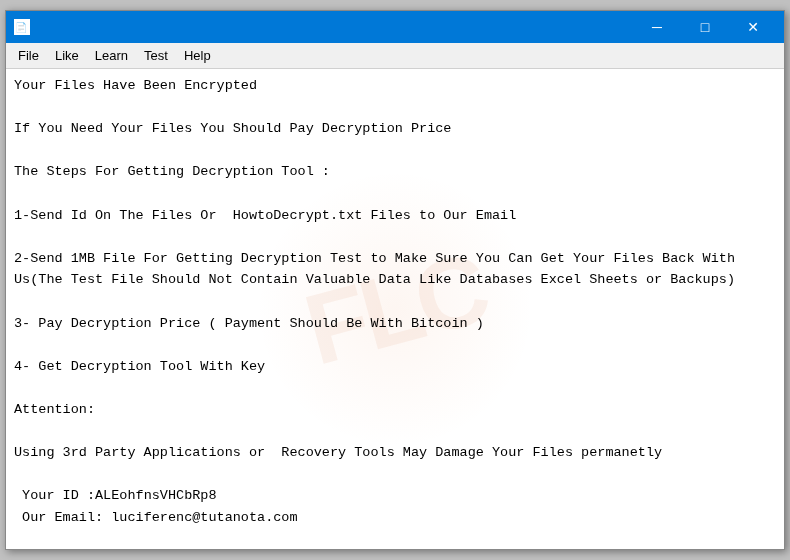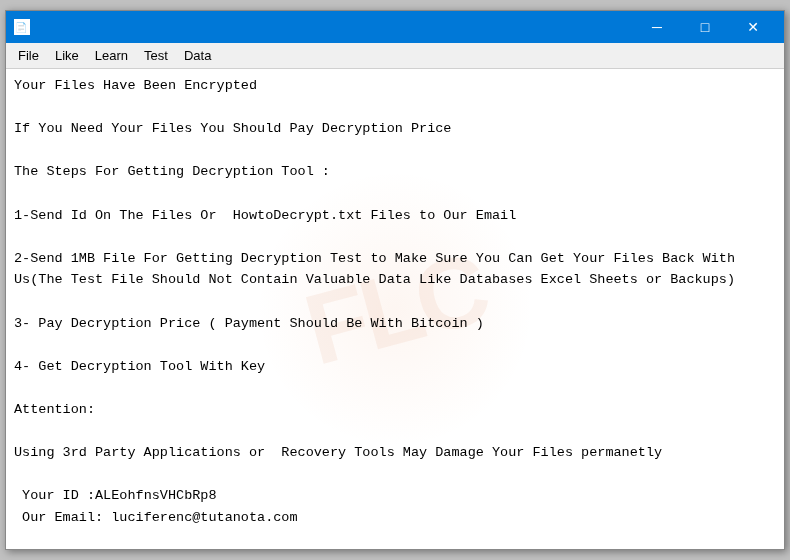--- a/index.html
+++ b/index.html
@@ -154,21 +154,21 @@
       <button class="title-bar-btn">□</button>
       <button class="title-bar-btn close">✕</button>
     </div>
   </div>
 
   <div class="menu-bar">
     <span class="menu-item">File</span>
     <span class="menu-item">Like</span>
     <span class="menu-item">Learn</span>
     <span class="menu-item">Test</span>
-    <span class="menu-item">Data</span>
+    <span class="menu-item">Help</span>
   </div>
 
   <div class="content-area">
     <div class="watermark">FLC</div>
     <pre class="text-content">Your Files Have Been Encrypted
 
 If You Need Your Files You Should Pay Decryption Price
 
 The Steps For Getting Decryption Tool :
 

